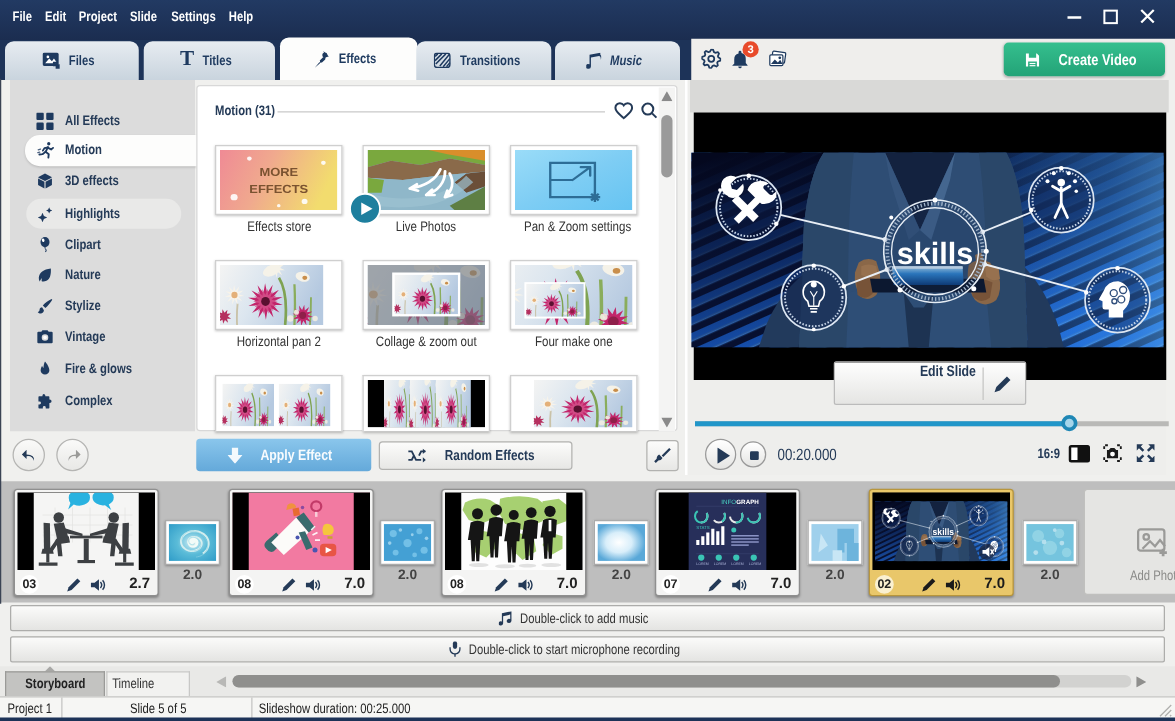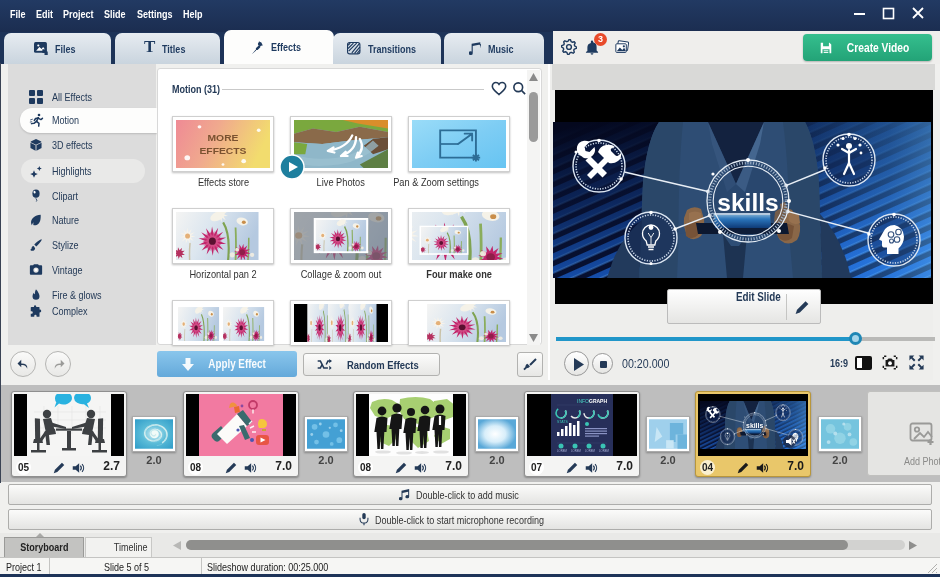--- a/index.html
+++ b/index.html
@@ -13,21 +13,21 @@
 .cx { display:inline-block; transform:scaleX(0.82); transform-origin:0 50%; white-space:nowrap; }
 .cxc { display:inline-block; transform:scaleX(0.82); transform-origin:50% 50%; white-space:nowrap; }
 #tabrow-navy { left:0; top:32px; width:560px; height:32px; background:#1d3358; }
 #tabrow-light { left:553px; top:31px; width:387px; height:33px; background:#efeeec; }
 .tab { position:absolute; top:33px; height:31px; border-radius:7px 7px 0 0;
   background:linear-gradient(#e7ecf1, #c9d4de); color:#1e3a5f; font-size:11px; font-weight:bold;
   display:flex; align-items:center; justify-content:center; gap:7px; }
 .tab.active { background:#fdfdfc; top:30px; height:34px; }
 #sidebar { left:8px; top:64px; width:148px; height:281px; background:#dcdcdc; }
 .side-item { position:absolute; left:0; width:160px; height:24px; color:#243a57;
-  font-size:11px; font-weight:normal; }
+  font-size:11px; font-weight:bold; }
 .side-item .lbl { position:absolute; left:52px; top:5px; transform:scaleX(0.82); transform-origin:0 50%; white-space:nowrap; }
 .side-item svg { position:absolute; left:29px; top:4px; }
 #midpanel { left:157px; top:68px; width:385px; height:277px; background:#fff;
   border:1px solid #d8d8d8; border-radius:3px; }
 .thumbframe { position:absolute; width:102px; height:56px; background:#fff;
   border:1px solid #cfcfcf; box-shadow:0 1px 2px rgba(0,0,0,0.25); padding:3px; }
 .thumbframe .inner { width:100%; height:100%; overflow:hidden; position:relative; }
 .cap { position:absolute; font-size:11px; color:#333; width:102px; text-align:center; white-space:nowrap; }
 .cap span { display:inline-block; transform:scaleX(0.84); transform-origin:50% 50%; }
 #prevpanel { left:548px; top:64px; width:385px; height:316px; background:#eeeeec;
@@ -90,21 +90,21 @@
     </svg>
   <span class="cx">Effects</span>
   </div>
 <div class="tab" style="left:333px; width:108px;">
   <svg width="14" height="13" viewBox="0 0 26 24">
       <rect x="1" y="1" width="23" height="21" rx="4" fill="none" stroke="#1e3a5f" stroke-width="2"></rect>
       <path d="M6 2 L2 6 M12 2 L2 12 M18 2 L3 17 M23 3 L9 20 M24 9 L14 21 M24 15 L19 21" stroke="#1e3a5f" stroke-width="2.2"></path>
     </svg>
   <span class="cx">Transitions</span>
   </div>
-<div class="tab" style="left:444px; width:100px;">
+<div class="tab" style="left:444px; width:100px;font-style:italic;">
   <svg width="12" height="14" viewBox="0 0 16 18" fill="#1e3a5f">
       <path d="M5 14.5 a2.8 2.5 0 1 1 -1.5 -2.2 V2 L15 0 v3 L6.5 4.8 5 5 Z"></path>
       <path d="M15 2 q3 2.5 0 5.5 q1.5 -3 -1.5 -4.5 z"></path>
     </svg>
   <span class="cx">Music</span>
   </div>
 <svg class="abs" style="left:561px; top:39px;" width="16" height="16" viewBox="0 0 24 24">
   <path d="M12.00,0.80 L14.19,1.02 L15.29,4.05 L16.78,4.85 L19.92,4.08 L21.31,5.78 L19.95,8.71 L20.43,10.32 L23.20,12.00 L22.98,14.19 L19.95,15.29 L19.15,16.78 L19.92,19.92 L18.22,21.31 L15.29,19.95 L13.68,20.43 L12.00,23.20 L9.81,22.98 L8.71,19.95 L7.22,19.15 L4.08,19.92 L2.69,18.22 L4.05,15.29 L3.57,13.68 L0.80,12.00 L1.02,9.81 L4.05,8.71 L4.85,7.22 L4.08,4.08 L5.78,2.69 L8.71,4.05 L10.32,3.57 Z M15.60,12.00 A3.6 3.6 0 1 0 8.40,12.00 A3.6 3.6 0 1 0 15.60,12.00 Z" fill="none" stroke="#1e3a5f" stroke-width="2.1" stroke-linejoin="round"></path>
 </svg>
 <svg class="abs" style="left:585px; top:40px;" width="14" height="15" viewBox="0 0 24 26" fill="#1e3a5f">
@@ -204,21 +204,21 @@
       <circle cx="12" cy="12" r="2.5" fill="#fff"></circle>
     </svg>
     <span class="lbl">Vintage</span>
   </div>
 <div class="side-item" style="top:284px;">
     <svg width="14" height="14" viewBox="0 0 24 24" fill="#1e3a5f">
       <path d="M12 2s6 6.5 6 12a6 6 0 0 1-12 0c0-2 .8-4 2-6 .3 1.2 1 2.2 2 2.8C10 8 10.5 4.5 12 2z"></path>
     </svg>
     <span class="lbl">Fire &amp; glows</span>
   </div>
-<div class="side-item" style="top:300px;">
+<div class="side-item" style="top:310px;">
     <svg width="14" height="14" viewBox="0 0 24 24" fill="#1e3a5f">
       <path d="M10 2a2.5 2.5 0 0 1 2.5 2.5V5H17a1 1 0 0 1 1 1v3.5h.5a2.5 2.5 0 0 1 0 5H18V21a1 1 0 0 1-1 1h-4v-1.5a2 2 0 1 0-4 0V22H4a1 1 0 0 1-1-1v-4.5h1.5a2 2 0 1 0 0-4H3V6a1 1 0 0 1 1-1h4.5v-.5A2.5 2.5 0 0 1 10 2z"></path>
     </svg>
     <span class="lbl">Complex</span>
   </div>
 <div class="abs" id="midpanel"></div>
 <svg width="0" height="0" style="position:absolute;">
 <defs>
 <linearGradient id="sky" x1="0" y1="0" x2="1" y2="0.3">
   <stop offset="0" stop-color="#f4f4f3"></stop>
@@ -336,21 +336,21 @@
     </g>
     <g fill="#2d6d96">
           <circle cx="68" cy="44" r="2.6"></circle>
           <g stroke="#2d6d96" stroke-width="2">
             <path d="M68 39.5 v9 M63.5 44 h9 M64.8 40.8 l6.4 6.4 M71.2 40.8 l-6.4 6.4"></path>
           </g>
         </g>
   </svg>
 </div>
   </div>
-<div class="cap" style="left:385px; top:176px;"><span>Pan &amp; Zoom settings</span></div>
+<div class="cap" style="left:411px; top:176px;"><span>Pan &amp; Zoom settings</span></div>
 <div class="thumbframe" style="left:172px; top:208px;">
     <div class="inner">
   <svg width="100%" height="100%" viewBox="0 0 100 56" preserveAspectRatio="none">
         <rect width="100" height="56" fill="#fff"></rect>
         <g transform="scale(0.88,1)">
           <use href="#flower" width="100" height="56"></use>
         </g>
       </svg>
 </div>
   </div>
@@ -377,21 +377,21 @@
     <g transform="scale(1.35,1.35) translate(-18,-8)">
           <use href="#flower" width="100" height="56"></use>
         </g>
     <rect x="8" y="16" width="52" height="34" fill="#fff"></rect>
     <g transform="translate(9.5,17.5) scale(0.49,0.55)">
           <use href="#flower" width="100" height="56"></use>
         </g>
   </svg>
 </div>
   </div>
-<div class="cap" style="left:408px; top:268px;font-weight:bold;"><span>Four make one</span></div>
+<div class="cap" style="left:408px; top:268px;"><span>Four make one</span></div>
 <div class="thumbframe" style="left:172px; top:300px; height:45px; border-bottom:none;">
     <div class="inner">
   <svg width="100%" height="100%" viewBox="0 0 100 50" preserveAspectRatio="none">
     <rect width="100" height="50" fill="#fff"></rect>
     <g transform="translate(2,4) scale(0.44,0.8)">
           <use href="#flower" width="100" height="56"></use>
         </g>
     <g transform="translate(50,4) scale(0.44,0.8)">
           <use href="#flower" width="100" height="56"></use>
         </g>
@@ -432,21 +432,21 @@
   <svg style="position:absolute; left:2px; top:264px;" width="9" height="8" viewBox="0 0 9 8">
       <path d="M4.5 8 L9 0 H0 Z" fill="#8a8a8a"></path>
     </svg>
 </div>
 <div class="abs" style="left:157px; top:351px; width:140px; height:26px; border-radius:3px; background:linear-gradient(#8ac6ec,#64a9da); display:flex; align-items:center; justify-content:center; gap:8px; color:rgba(255,255,255,0.95); font-weight:bold; font-size:12px;">
   <svg width="12" height="13" viewBox="0 0 12 13" fill="#ffffffeb">
       <path d="M3.5 0 h5 v6 h3.5 L6 13 0 6 h3.5 Z"></path>
     </svg>
     <span class="cxc">Apply Effect</span>
   </div>
-<div class="abs" style="left:303px; top:353px; width:137px; height:23px; border-radius:3px; background:linear-gradient(#fcfcfb,#e7e7e5); border:1px solid #b2b2b0; display:flex; align-items:center; justify-content:center; gap:7px; color:#243a57; font-weight:bold; font-size:11.5px;">
+<div class="abs" style="left:303px; top:353px; width:155px; height:23px; border-radius:3px; background:linear-gradient(#fcfcfb,#e7e7e5); border:1px solid #b2b2b0; display:flex; align-items:center; justify-content:center; gap:7px; color:#243a57; font-weight:bold; font-size:11.5px;">
   <svg width="15" height="13" viewBox="0 0 22 18" fill="none" stroke="#243a57" stroke-width="2.2">
       <path d="M1 4 h4 l5 10 h6"></path>
       <path d="M1 14 h4 l2.5-5"></path>
       <path d="M13.5 9 L16 4 h5"></path>
       <path d="M18 1 l3.5 3 -3.5 3 M18 11 l3.5 3 -3.5 3" fill="#243a57" stroke="none"></path>
     </svg>
     <span class="cxc">Random Effects</span>
   </div>
 <div class="abs" style="left:517px; top:352px; width:26px; height:25px; border-radius:3px; background:linear-gradient(#fcfcfb,#e7e7e5); border:1px solid #b2b2b0;">
   <svg style="position:absolute; left:4px; top:4px;" width="16" height="16" viewBox="0 0 24 24" fill="#243a57">
@@ -661,21 +661,21 @@
         <rect x="53" y="37" width="4" height="17"></rect>
         <rect x="48" y="54" width="14" height="2.5"></rect>
       </g>
       <g fill="#29b2e0">
             <path d="M41 4 a8.5 6.5 0 0 1 17 0 a8.5 6.5 0 0 1 -13 5.5 l-4.5 4 1.8 -5.2 a6.5 6.5 0 0 1 -1.3 -4.3 z"></path>
             <path d="M60 4 a8.5 6.5 0 0 1 17 0 a8.5 6.5 0 0 1 -4 5.5 l2 4.5 -5 -3.8 a8.5 6.5 0 0 1 -10 -6.2 z"></path>
           </g>
       <rect width="13" height="62" fill="#000"></rect>
           <rect x="97" width="13" height="62" fill="#000"></rect>
     </svg></div>
-    <div class="slidenum">05</div>
+    <div class="slidenum">03</div>
     <svg style="position:absolute; left:40px; top:69px;" width="14" height="14" viewBox="0 0 24 24" fill="#243a57">
         <path d="M3 21 l2-6 12-12 4 4-12 12 z"></path>
       </svg>
     <svg style="position:absolute; left:59px; top:69px;" width="14" height="14" viewBox="0 0 24 24" fill="#243a57">
         <path d="M3 9 h5 l6-5 v16 l-6-5 H3 z"></path>
         <path d="M16 8 a6 6 0 0 1 0 8 M19 5.5 a9.5 9.5 0 0 1 0 13" stroke="#243a57" stroke-width="2" fill="none"></path>
       </svg>
     <div class="slidedur">2.7</div>
   </div>
   <div class="transthumb" style="left:132px;"><svg width="100%" height="100%" viewBox="0 0 40 31">
@@ -873,21 +873,21 @@
             <svg width="106" height="48" viewBox="0 0 378 156" preserveAspectRatio="none">
               <use href="#skillspic"></use>
             </svg>
           </g>
       <g transform="translate(85,41)">
             <circle cx="6.5" cy="6.5" r="6.5" fill="#1a2744" opacity="0.8"></circle>
             <path d="M3 5 h2.5 l3-2.5 v8 L5.5 8 H3 z" fill="#fff"></path>
             <path d="M9.5 4.5 l2.5 4 M12 4.5 l-2.5 4" stroke="#fff" stroke-width="1.1"></path>
           </g>
     </svg></div>
-    <div class="slidenum" style="background:#faf0d0;">04</div>
+    <div class="slidenum" style="background:#faf0d0;">02</div>
     <svg style="position:absolute; left:40px; top:69px;" width="14" height="14" viewBox="0 0 24 24" fill="#1a1a1a">
         <path d="M3 21 l2-6 12-12 4 4-12 12 z"></path>
       </svg>
     <svg style="position:absolute; left:59px; top:69px;" width="14" height="14" viewBox="0 0 24 24" fill="#1a1a1a">
         <path d="M3 9 h5 l6-5 v16 l-6-5 H3 z"></path>
         <path d="M16 8 a6 6 0 0 1 0 8 M19 5.5 a9.5 9.5 0 0 1 0 13" stroke="#1a1a1a" stroke-width="2" fill="none"></path>
       </svg>
     <div class="slidedur" style="color:#1a1a1a;">7.0</div>
   </div>
   <div class="transthumb" style="left:818px;"><svg width="100%" height="100%" viewBox="0 0 40 31">
@@ -929,21 +929,21 @@
       <rect x="4.5" y="0" width="5" height="9" rx="2.5"></rect>
       <path d="M2 7 v2 a5 5 0 0 0 10 0 V7 h1.5 v2 a6.5 6.5 0 0 1 -5.7 6.4 V18 h-1.6 v-2.6 A6.5 6.5 0 0 1 .5 9 V7 Z"></path>
     </svg>
   <span class="cx">Double-click to start microphone recording</span>
   </div>
 <div class="abs" id="btabs">
   <svg style="position:absolute; left:35px; top:0px;" width="10" height="5" viewBox="0 0 10 5">
       <path d="M5 0 L10 5 H0 Z" fill="#a8a8a6"></path>
     </svg>
   <div style="position:absolute; left:4px; top:4px; width:80px; height:20px; background:#c3c3c1; border:1px solid #9a9a98; border-bottom:none; text-align:center; font-size:11px; font-weight:bold; color:#222; line-height:19px;"><span class="cxc">Storyboard</span></div>
-  <div style="position:absolute; left:85px; top:4px; width:67px; height:20px; background:#f2f2f0; border:1px solid #c8c8c6; border-bottom:none; text-align:right; font-size:11px; color:#333; line-height:19px;"><span class="cxc">Timeline</span></div>
+  <div style="position:absolute; left:85px; top:4px; width:67px; height:20px; background:#f2f2f0; border:1px solid #c8c8c6; border-bottom:none; text-align:left; font-size:11px; color:#333; line-height:19px;"><span class="cxc">Timeline</span></div>
   <svg style="position:absolute; left:173px; top:8px;" width="8" height="9" viewBox="0 0 8 9">
       <path d="M8 0 v9 L0 4.5 Z" fill="#b8b8b6"></path>
     </svg>
   <div style="position:absolute; left:186px; top:7px; width:719px; height:10px; background:#d2d2d0; border-radius:5px;"></div>
   <div style="position:absolute; left:186px; top:7px; width:662px; height:10px; background:#8f8f8d; border-radius:5px;"></div>
   <svg style="position:absolute; left:909px; top:8px;" width="8" height="9" viewBox="0 0 8 9">
       <path d="M0 0 v9 L8 4.5 Z" fill="#8f8f8d"></path>
     </svg>
 </div>
 <div class="abs" id="statusbar">

